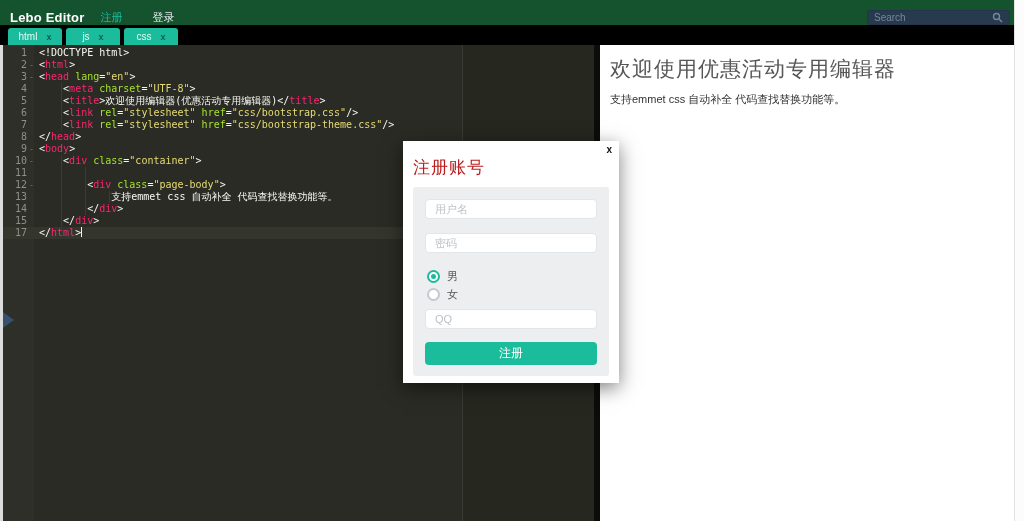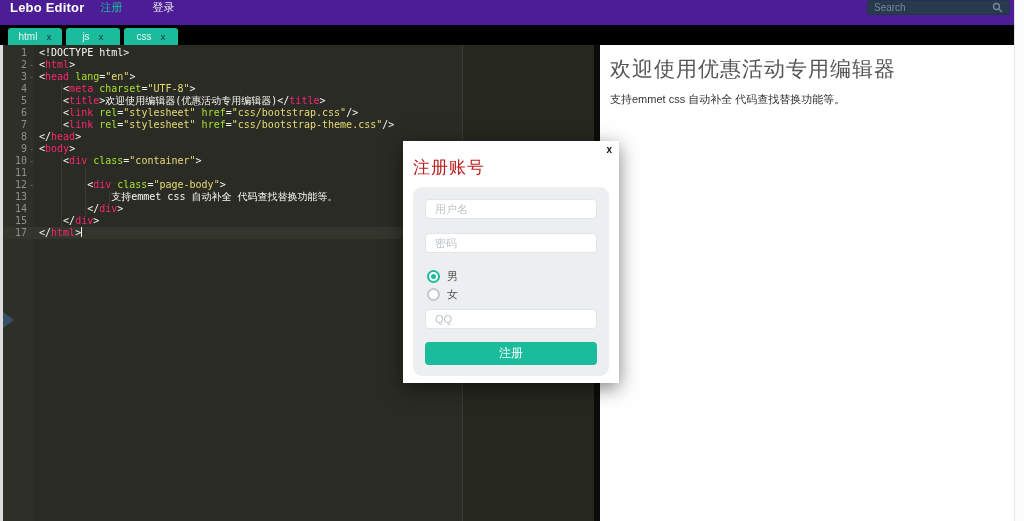--- a/index.html
+++ b/index.html
@@ -1,21 +1,21 @@
 <!DOCTYPE html>
 <html><head>
 <meta charset="utf-8">
 <style>
   * { margin:0; padding:0; box-sizing:border-box; }
   html,body { width:1024px; height:521px; overflow:hidden; }
   body { font-family:"Liberation Sans",sans-serif; background:#fff; position:relative; }
 
   
-  .navbar { position:absolute; top:0; left:0; width:1014px; height:25px; background:#4c1d95;
-            display:flex; align-items:flex-start; z-index:5; }
+  .navbar { position:absolute; top:0; left:0; width:1014px; height:25px; background:#14532d;
+            display:flex; align-items:flex-end; z-index:5; }
   .brand { color:#ffffff; font-weight:bold; font-size:13px; margin:0 16px 0 10px; letter-spacing:0.2px; }
   .nav-item { color:#e9eef2; font-size:11px; display:flex; align-items:center; gap:5px;
               margin-right:30px; cursor:pointer; white-space:nowrap; }
   .caret { width:0; height:0; border-left:4px solid transparent; border-right:4px solid transparent;
            border-top:4px solid #55687b; margin-top:1px; }
   .nav-item.accent { color:#1abc9c; }
   .search-box { margin-left:auto; margin-right:4px; width:143px; height:15px; background:#283a4e;
                 border:1px solid #24344a; border-radius:3px; display:flex; align-items:center; padding:0 6px; }
   .search-box input { flex:1; min-width:0; background:transparent; border:none; outline:none;
                       color:#b9c4cf; font-size:10px; }
@@ -62,21 +62,21 @@
   .right-strip { position:absolute; right:0; top:0; width:10px; height:521px; background:#fcfcfc;
                  border-left:1px solid #e4e4e4; z-index:6; }
 
   
   .modal { position:absolute; left:403px; top:141px; width:216px; height:242px; background:#fff;
            box-shadow:0 5px 18px rgba(0,0,0,0.5); z-index:10; }
   .modal-close { position:absolute; top:4px; right:7px; font-size:10px; font-weight:bold;
                  color:#111; cursor:pointer; line-height:10px; }
   .modal-title { margin:15px 10px 8px 10px; font-size:17px; color:#b91c1c; font-weight:normal;
                  letter-spacing:1px; }
-  .modal-form { margin:0 10px; background:#eceef0; border-radius:9px; padding:12px 12px 11px 12px; }
+  .modal-form { margin:0 10px; background:#eceef0; border-radius:3px; padding:12px 12px 11px 12px; }
   .txt-input { display:block; width:100%; height:20px; border:1px solid #e2e6e9; border-radius:4px;
                background:#fff; font-size:11px; padding:0 9px; color:#333; outline:none; }
   .txt-input::placeholder { color:#bcc3c9; }
   .mb { margin-bottom:14px; }
   .radios { margin:2px 0 6px 2px; }
   .radio-row { display:flex; align-items:center; height:18px; cursor:pointer; }
   .radio-dot { width:13px; height:13px; border-radius:50%; background:#fff; border:2px solid #c3c9cd;
                display:flex; align-items:center; justify-content:center; flex:none; }
   .radio-dot.checked { border-color:#1abc9c; }
   .radio-dot.checked::after { content:""; width:5px; height:5px; border-radius:50%; background:#1abc9c; }

